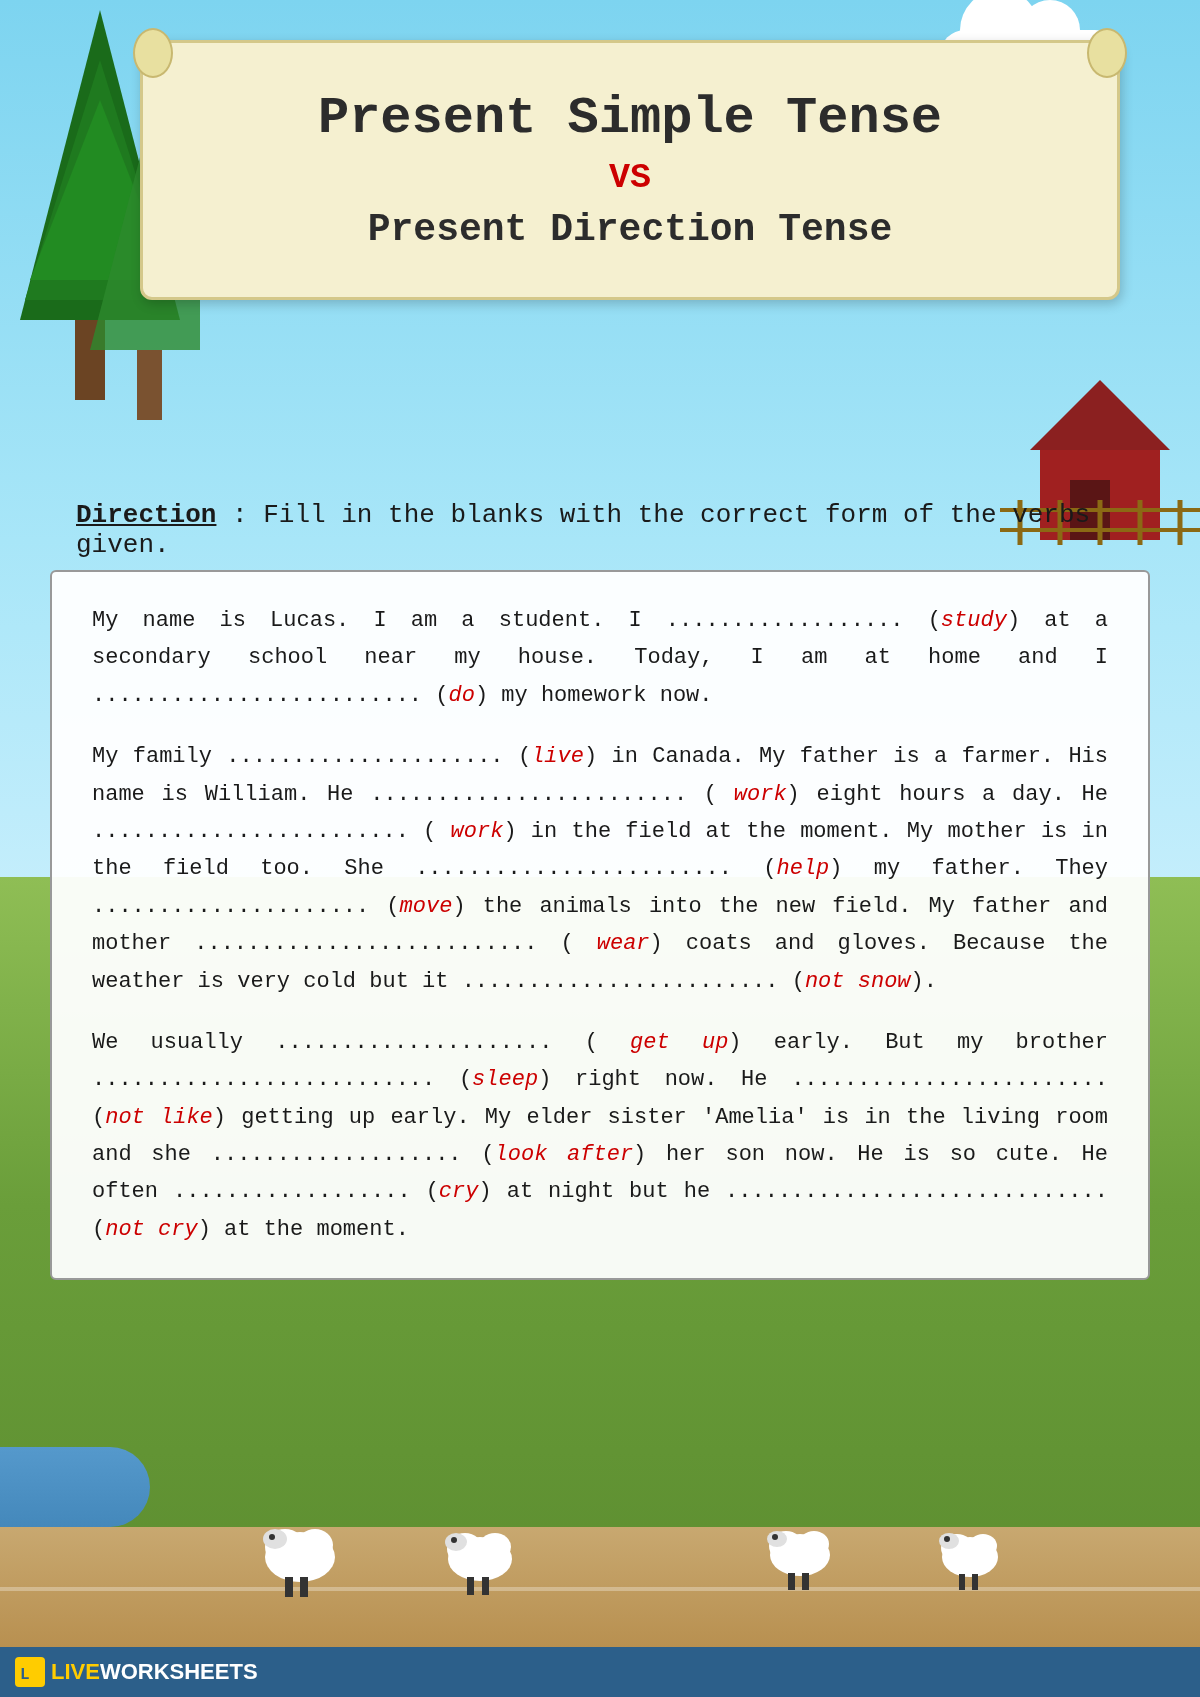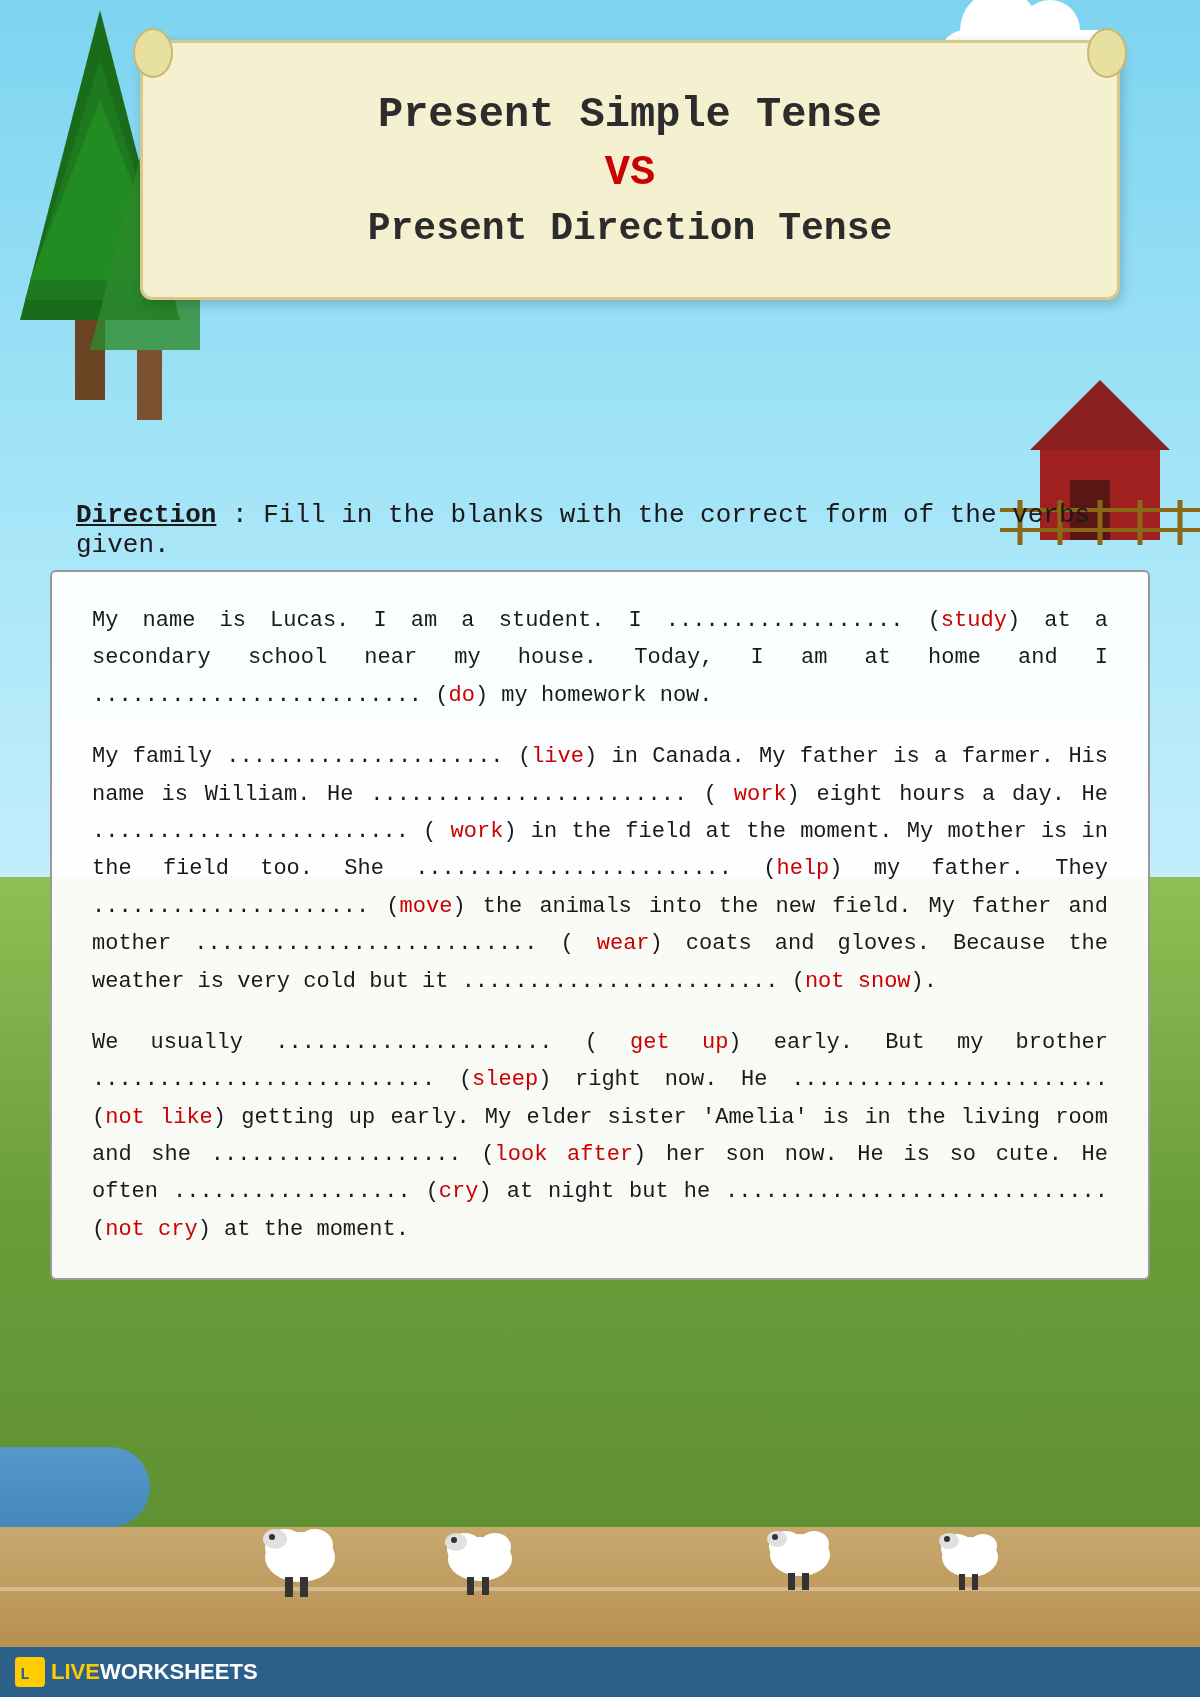--- a/index.html
+++ b/index.html
@@ -102,29 +102,29 @@
       height: 50px;
       background: #e8e0a0;
       border-radius: 50%;
       border: 2px solid #c8b870;
     }
     .scroll-curl.tl { top: -15px; left: -10px; }
     .scroll-curl.tr { top: -15px; right: -10px; }
 
     .scroll-title1 {
       font-family: 'Courier New', Courier, monospace;
-      font-size: 42px;
+      font-size: 52px;
       font-weight: bold;
       color: #2c2c2c;
       text-align: center;
     }
 
     .scroll-vs {
       font-family: 'Courier New', Courier, monospace;
-      font-size: 42px;
+      font-size: 35px;
       font-weight: bold;
       color: #cc0000;
       text-align: left;
     }
 
     .scroll-title2 {
       font-family: 'Courier New', Courier, monospace;
       font-size: 38px;
       font-weight: bold;
       color: #2c2c2c;
@@ -173,20 +173,21 @@
       text-align: justify;
       margin-bottom: 24px;
     }
 
     .paragraph:last-child {
       margin-bottom: 0;
     }
 
     .verb-red {
       color: #cc0000;
+      font-style: italic;
       margin-top: 19px;
     }
 
     
     .bottom-bar {
       position: absolute;
       bottom: 0;
       left: 0;
       right: 0;
       height: 50px;

